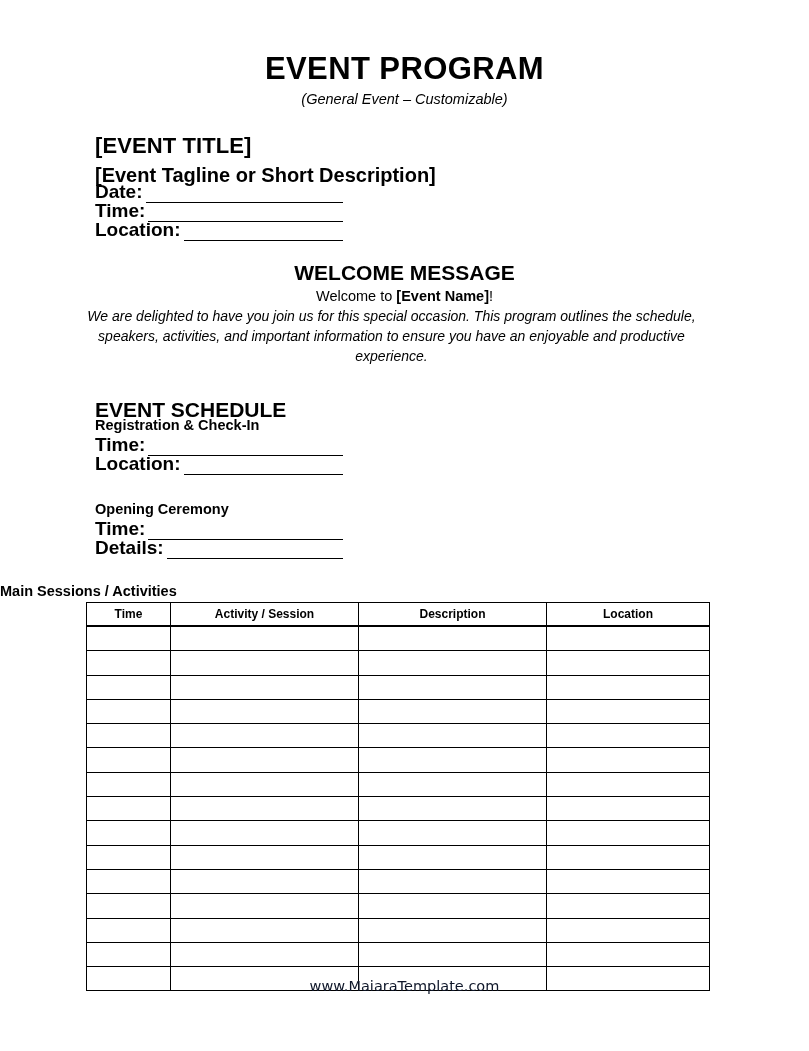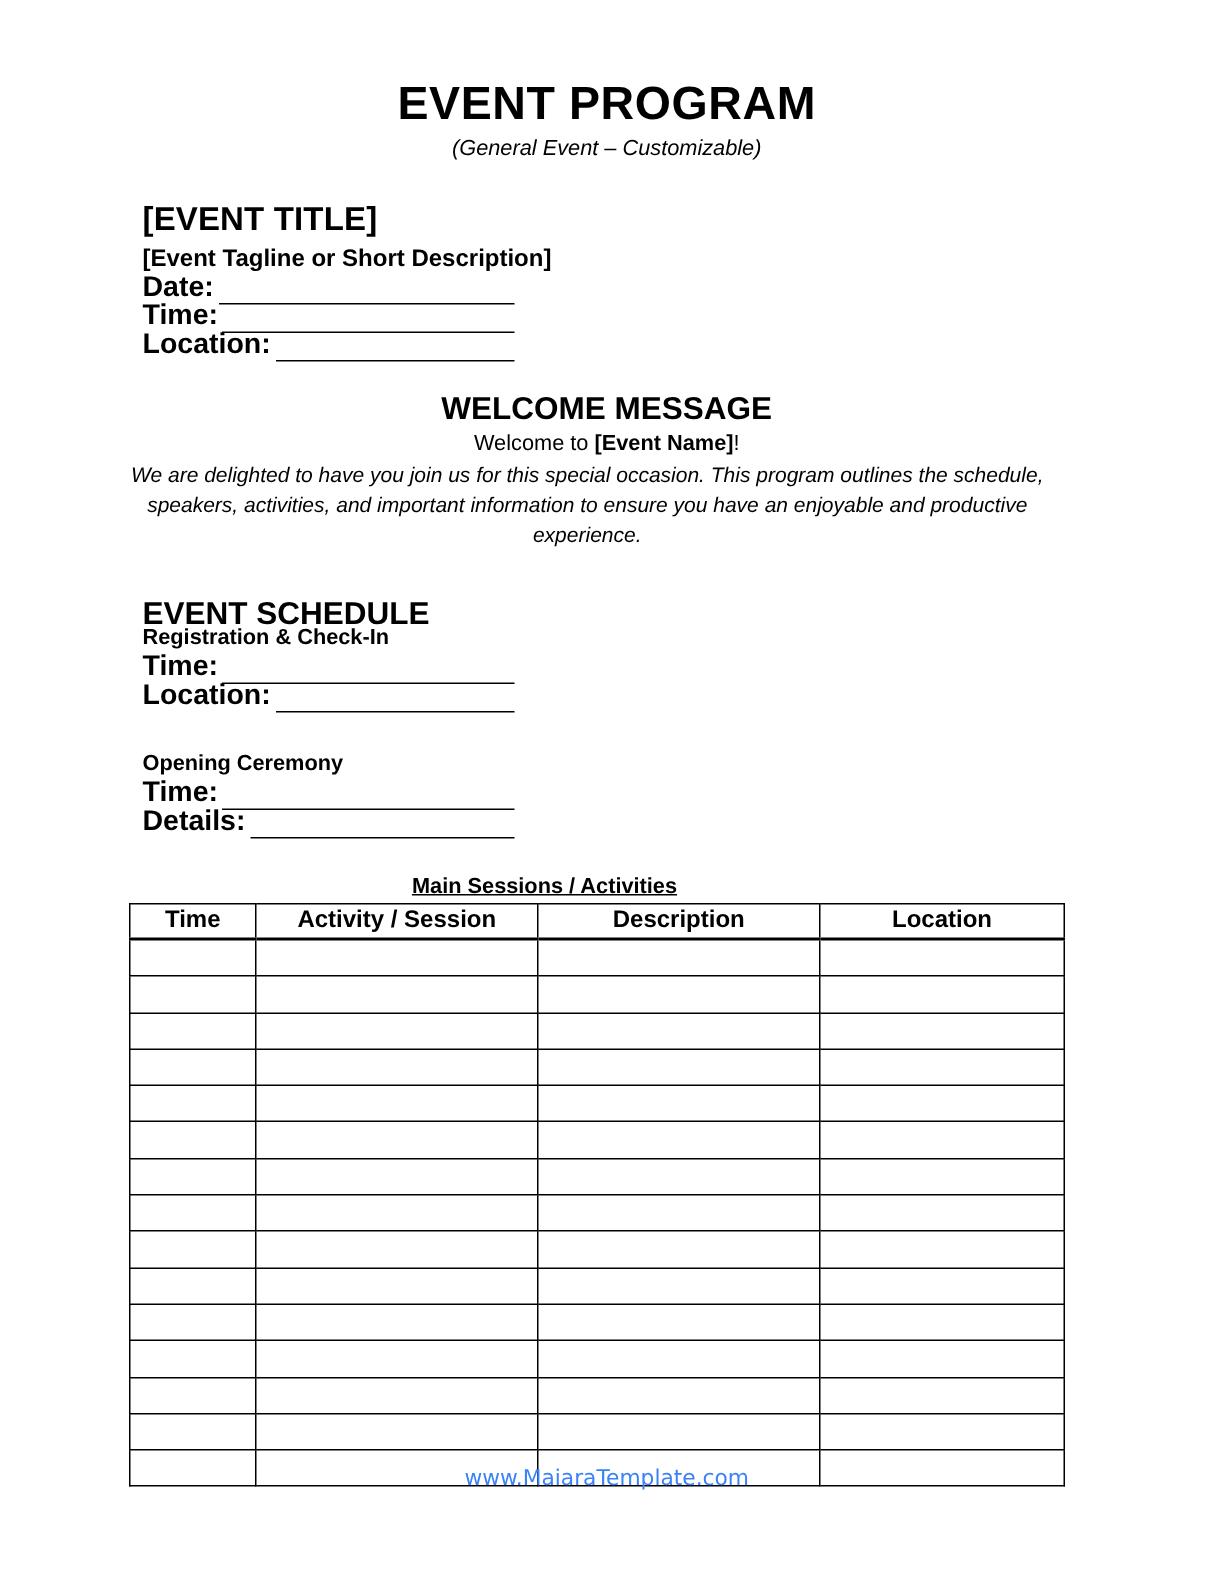--- a/index.html
+++ b/index.html
@@ -53,21 +53,21 @@
     position: absolute;
     left: 95px; top: 133px;
     font-size: 22px;
     font-weight: bold;
     line-height: 1.15;
     letter-spacing: 0.1px;
   }
   .event-tagline {
     position: absolute;
     left: 95px; top: 163px;
-    font-size: 16px;
+    font-size: 20px;
     font-weight: bold;
     line-height: 1.2;
   }
 
   .field-list {
     position: absolute;
     left: 95px;
   }
   .field-row {
     display: flex;
@@ -134,42 +134,41 @@
     font-size: 14.5px;
     font-weight: bold;
     line-height: 1.2;
   }
 
   
   .table-caption {
     position: absolute;
     left: 0; top: 583px;
     width: 726px;
-    text-align: center;
-    font-size: 14.5px;
-    font-weight: bold;
-    line-height: 1.2;
-    text-decoration: underline;
+    text-align: left;
+    font-size: 14.5px;
+    font-weight: bold;
+    line-height: 1.2;
   }
   table.sessions {
     position: absolute;
     left: 86px; top: 602px;
     width: 623px;
     border-collapse: collapse;
     table-layout: fixed;
   }
   table.sessions th,
   table.sessions td {
     border: 1.2px solid #000;
     padding: 0;
     margin: 0;
   }
   table.sessions th {
     height: 22px;
-    font-size: 16px;
+    font-size: 12px;
     font-weight: bold;
     text-align: center;
     vertical-align: middle;
     border-bottom: 2.4px solid #000;
   }
   table.sessions td {
     height: 23.3px;
   }
   col.c-time { width: 84px; }
   col.c-activity { width: 188px; }
@@ -178,21 +177,21 @@
 
   
   .footer {
     position: absolute;
     left: 0; top: 978px;
     width: 809px;
     text-align: center;
     font-size: 14.5px;
     font-family: "DejaVu Sans", sans-serif;
     font-weight: normal;
-    color: #3b82f6;
+    color: #0f172a;
     line-height: 1.2;
   }
 </style>
 </head>
 <body>
 
 <div class="page">
 
   <div class="doc-title">EVENT PROGRAM</div>
   <div class="doc-subtitle">(General Event – Customizable)</div>

